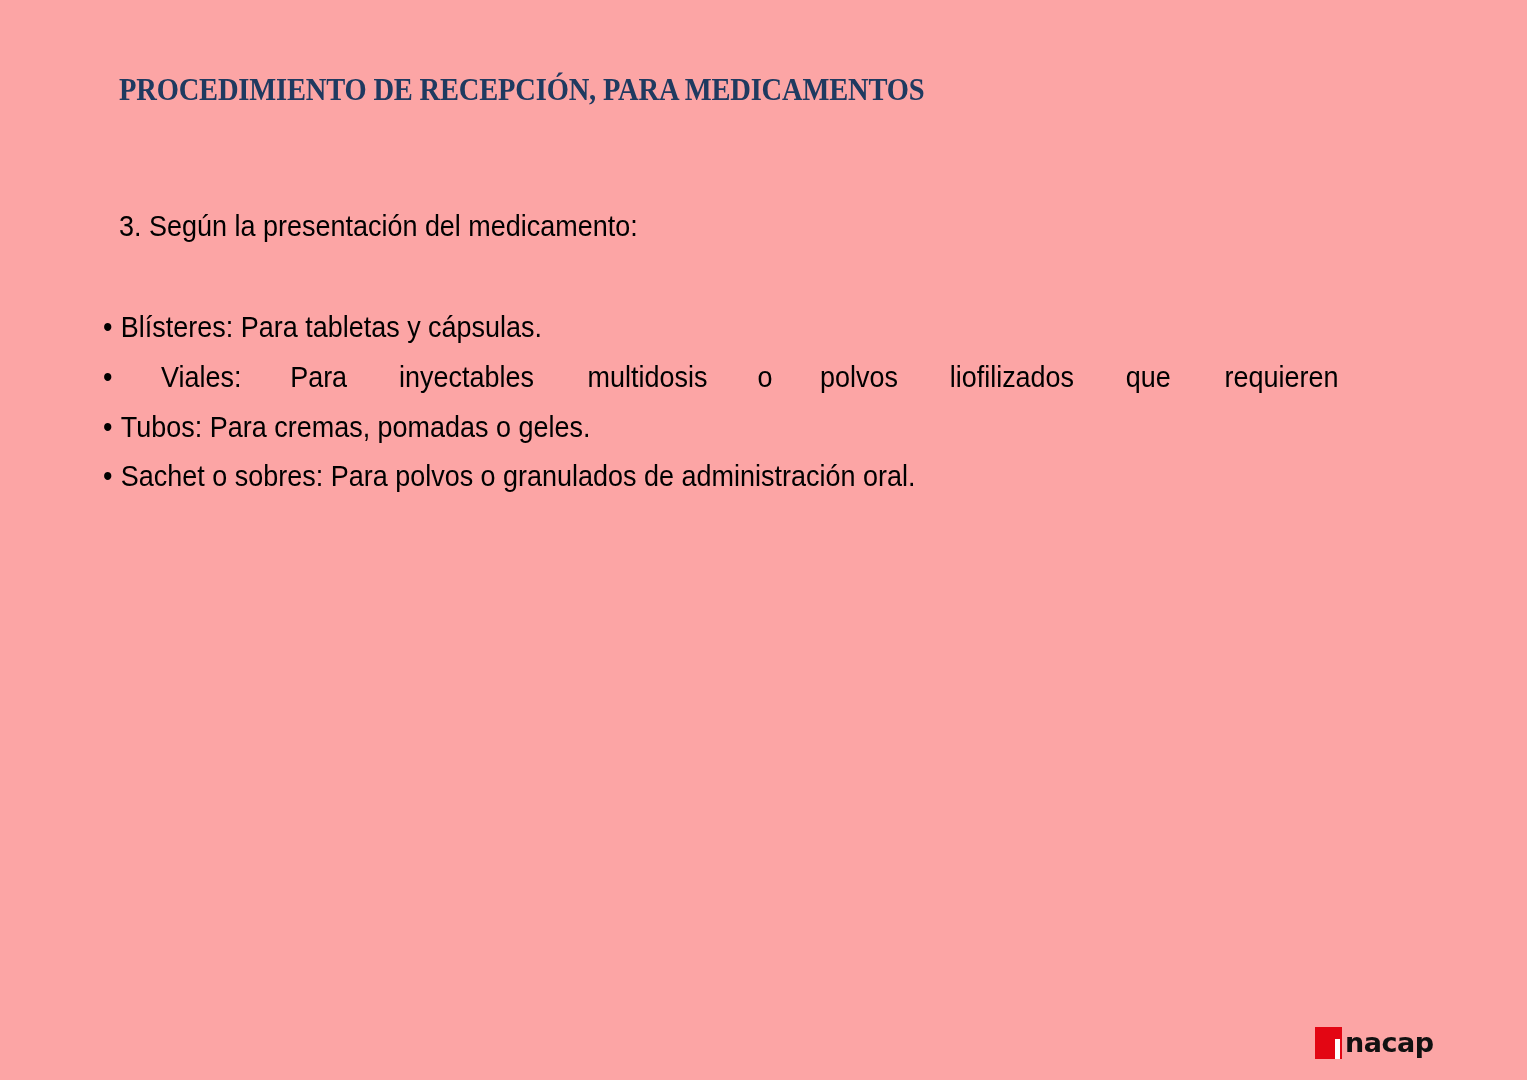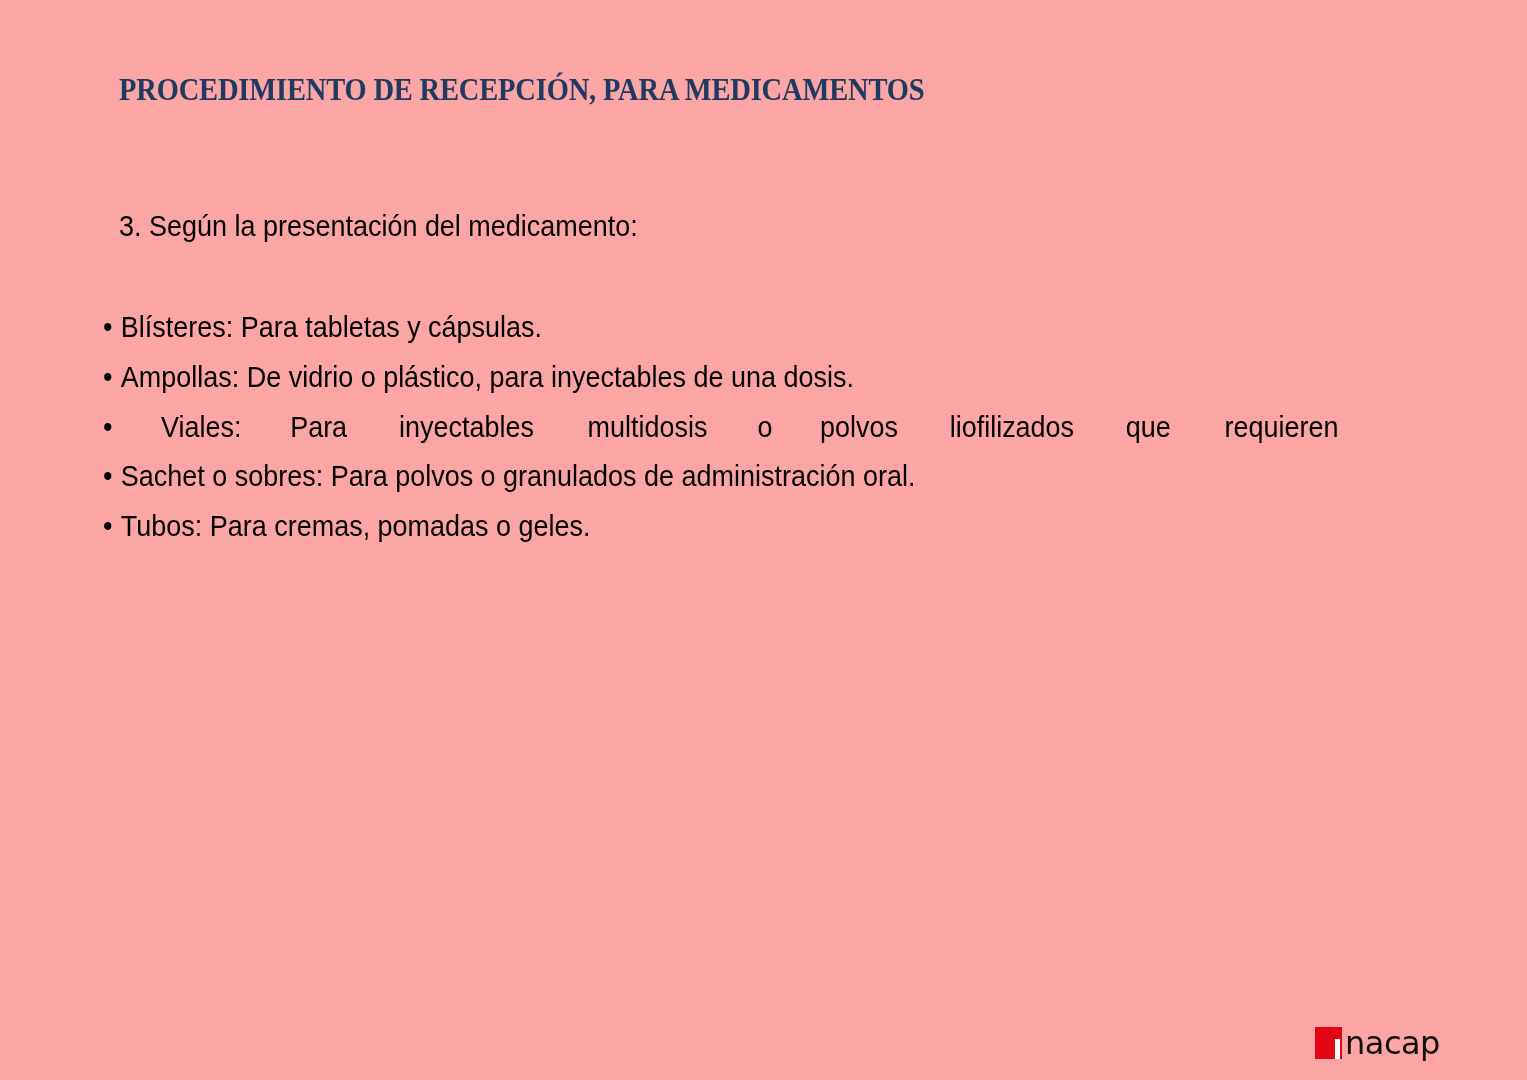--- a/index.html
+++ b/index.html
@@ -104,62 +104,59 @@
       content: "";
       position: absolute;
       right: 2px;
       bottom: 0;
       width: 5px;
       height: 20px;
       background: #ffffff;
     }
     .logo-text {
       font-family: "DejaVu Sans", "Liberation Sans", sans-serif;
-      font-weight: normal;
-      font-size: 32px;
+      font-weight: bold;
+      font-size: 27px;
       line-height: 38px;
       letter-spacing: -0.5px;
       color: #111111;
     }
   </style>
 </head>
 <body>
 
 <div class="page">
 
   <h1 class="title">PROCEDIMIENTO DE RECEPCIÓN, PARA MEDICAMENTOS</h1>
 
   <h2 class="section-heading">3. Según la presentación del medicamento:</h2>
 
   <ul class="list">
     <li>
       <span class="inner"><span class="bullet">•</span><span>Blísteres: Para tabletas y cápsulas.</span></span>
     </li>
-    <li>
-      <span class="inner"><span class="bullet">•</span><span>Ampollas: De vidrio o plástico, para inyectables de una dosis.</span></span>
-    </li>
     <li class="justified">
       <div class="just-line">
         <span>•</span>
         <span>Viales:</span>
         <span>Para</span>
         <span>inyectables</span>
         <span>multidosis</span>
         <span>o</span>
         <span>polvos</span>
         <span>liofilizados</span>
         <span>que</span>
         <span>requieren</span>
       </div>
     </li>
     <li>
-      <span class="inner"><span class="bullet">•</span><span>Sachet o sobres: Para polvos o granulados de administración oral.</span></span>
+      <span class="inner"><span class="bullet">•</span><span>Tubos: Para cremas, pomadas o geles.</span></span>
     </li>
     <li>
-      <span class="inner"><span class="bullet">•</span><span>Tubos: Para cremas, pomadas o geles.</span></span>
+      <span class="inner"><span class="bullet">•</span><span>Sachet o sobres: Para polvos o granulados de administración oral.</span></span>
     </li>
   </ul>
 
   <div class="logo">
     <div class="logo-mark"></div>
     <span class="logo-text">nacap</span>
   </div>
 
 </div>
 

